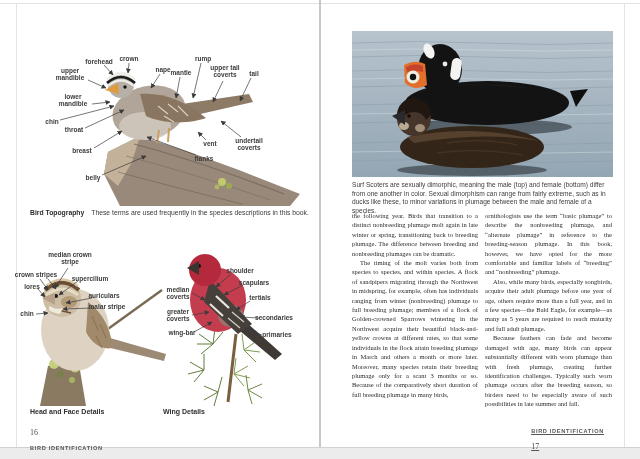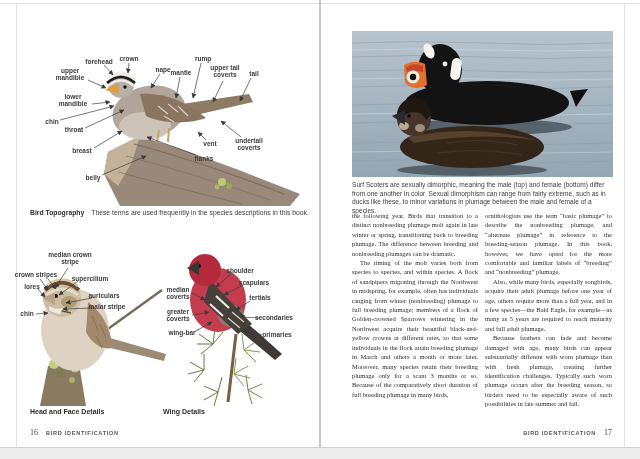--- a/index.html
+++ b/index.html
@@ -24,23 +24,23 @@
   .figcap{position:absolute;top:408px;font-size:7px;font-weight:bold;color:#2e2e2e;}
 
   .photo-caption{position:absolute;left:352px;top:181px;width:261px;font-size:6.6px;
                  line-height:1.3;color:#3d3d3d;}
 
   .col{position:absolute;top:211px;width:126px;font-family:"Liberation Serif",serif;
        font-size:6.5px;line-height:9.4px;text-align:justify;color:#2b2b2b;}
   .col p{margin:0;}
   .col p + p{text-indent:8px;}
 
-  .footer{position:absolute;top:428px;color:#575757;display:flex;align-items:baseline;gap:8px;}
+  .footer{position:absolute;top:428px;color:#575757;display:flex;align-items:baseline;gap:8px;flex-direction:column;}
   .footer-left{left:30px;}
-  .footer-right{right:28px;flex-direction:row;}
+  .footer-right{right:36px;flex-direction:column;text-decoration:underline;}
   .footer .num{font-size:8px;font-family:"Liberation Serif",serif;color:#4c4c4c;}
   .footer .sec{font-size:5.6px;font-weight:bold;letter-spacing:0.7px;}
 </style>
 </head>
 <body>
 
 <div class="spread">
 
   <div class="rule rule-top"></div>
   <div class="rule rule-left"></div>

